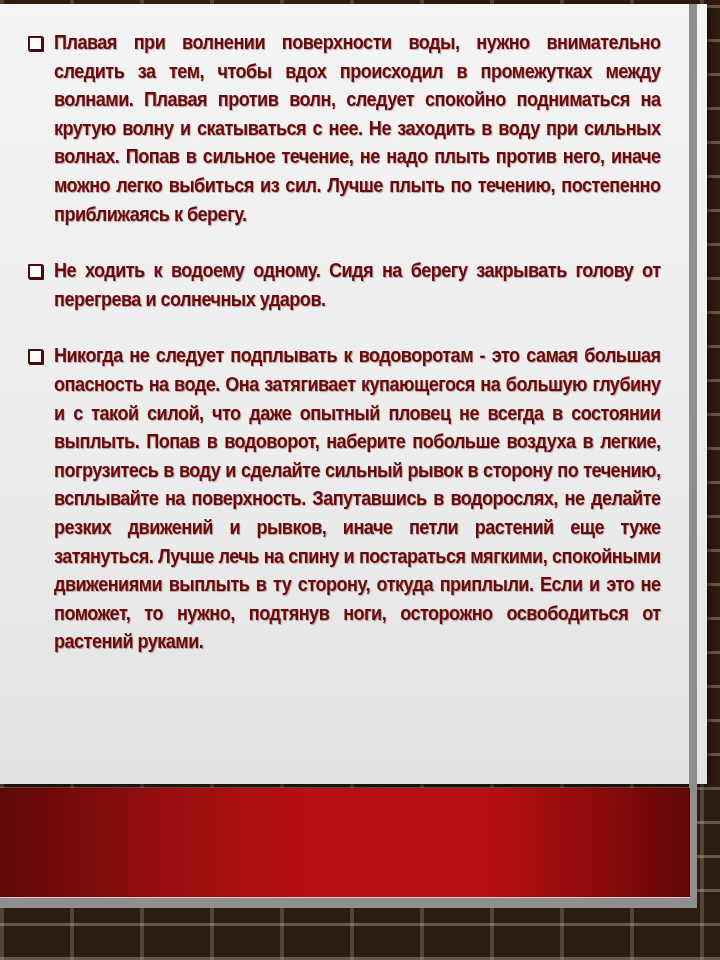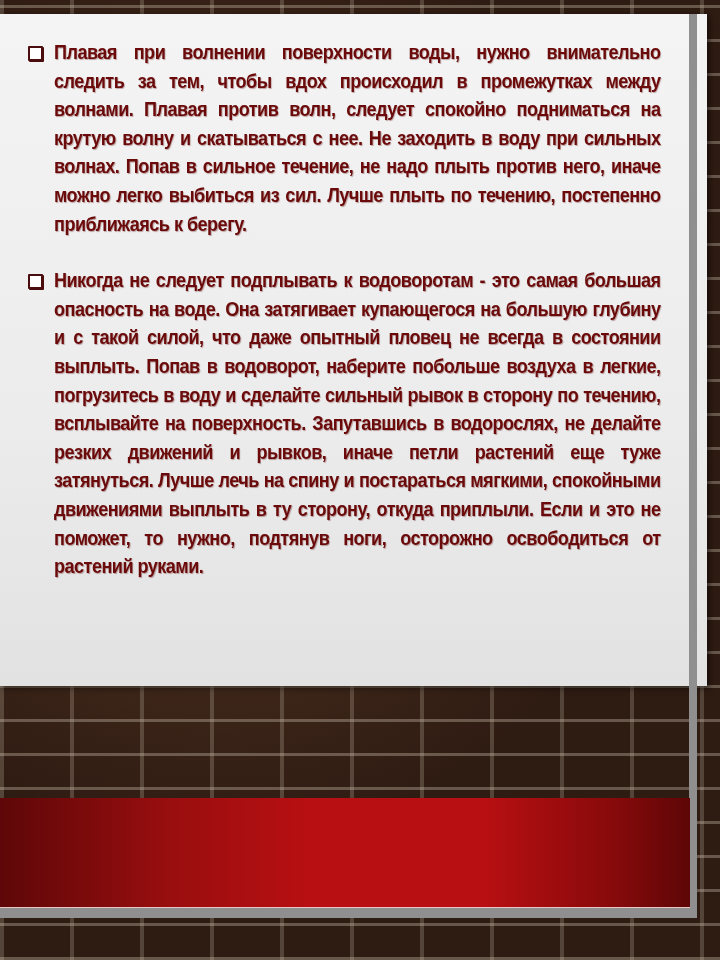--- a/index.html
+++ b/index.html
@@ -10,21 +10,21 @@
   }
   .brick-bg {
     position: absolute; inset: 0;
     background:
       repeating-linear-gradient(0deg, rgba(210,200,180,0.35) 0 3px, transparent 3px 34px),
       repeating-linear-gradient(90deg, rgba(200,190,170,0.25) 0 4px, transparent 4px 70px),
       radial-gradient(circle at 30% 40%, #5a3a26 0, #2e1b12 60%),
       #3a2418;
   }
   .paper {
-    position: absolute; left: 0; top: 14px; width: 707px; height: 672px;
+    position: absolute; left: 0; top: 4px; width: 707px; height: 780px;
     background: linear-gradient(180deg, #f4f4f4 0%, #ececec 60%, #e2e2e2 100%);
     box-shadow: 2px 2px 6px rgba(0,0,0,0.6);
   }
   .frame-right {
     position: absolute; left: 689px; top: 0; width: 8px; height: 904px;
     background: #8f8f8f;
   }
   .frame-bottom {
     position: absolute; left: 0; top: 894px; width: 697px; height: 10px;
     background: #8f8f8f;
@@ -66,16 +66,20 @@
   <div class="red-band"></div>
   <div class="frame-bottom"></div>
 
   <div class="content">
     <div class="bullet">
       <span class="bullet-icon"></span>
       <p class="bullet-text">Плавая при волнении поверхности воды, нужно внимательно следить за тем, чтобы вдох происходил в промежутках между волнами. Плавая против волн, следует спокойно подниматься на крутую волну и скатываться с нее. Не заходить в воду при сильных волнах. Попав в сильное течение, не надо плыть против него, иначе можно легко выбиться из сил. Лучше плыть по течению, постепенно приближаясь к берегу.</p>
     </div>
     <div class="bullet">
       <span class="bullet-icon"></span>
+      <p class="bullet-text">Не ходить к водоему одному. Сидя на берегу закрывать голову от перегрева и солнечных ударов.</p>
+    </div>
+    <div class="bullet">
+      <span class="bullet-icon"></span>
       <p class="bullet-text">Никогда не следует подплывать к водоворотам - это самая большая опасность на воде. Она затягивает купающегося на большую глубину и с такой силой, что даже опытный пловец не всегда в состоянии выплыть. Попав в водоворот, наберите побольше воздуха в легкие, погрузитесь в воду и сделайте сильный рывок в сторону по течению, всплывайте на поверхность. Запутавшись в водорослях, не делайте резких движений и рывков, иначе петли растений еще туже затянуться. Лучше лечь на спину и постараться мягкими, спокойными движениями выплыть в ту сторону, откуда приплыли. Если и это не поможет, то нужно, подтянув ноги, осторожно освободиться от растений руками.</p>
     </div>
   </div>
 </div>
 
 </body></html>

